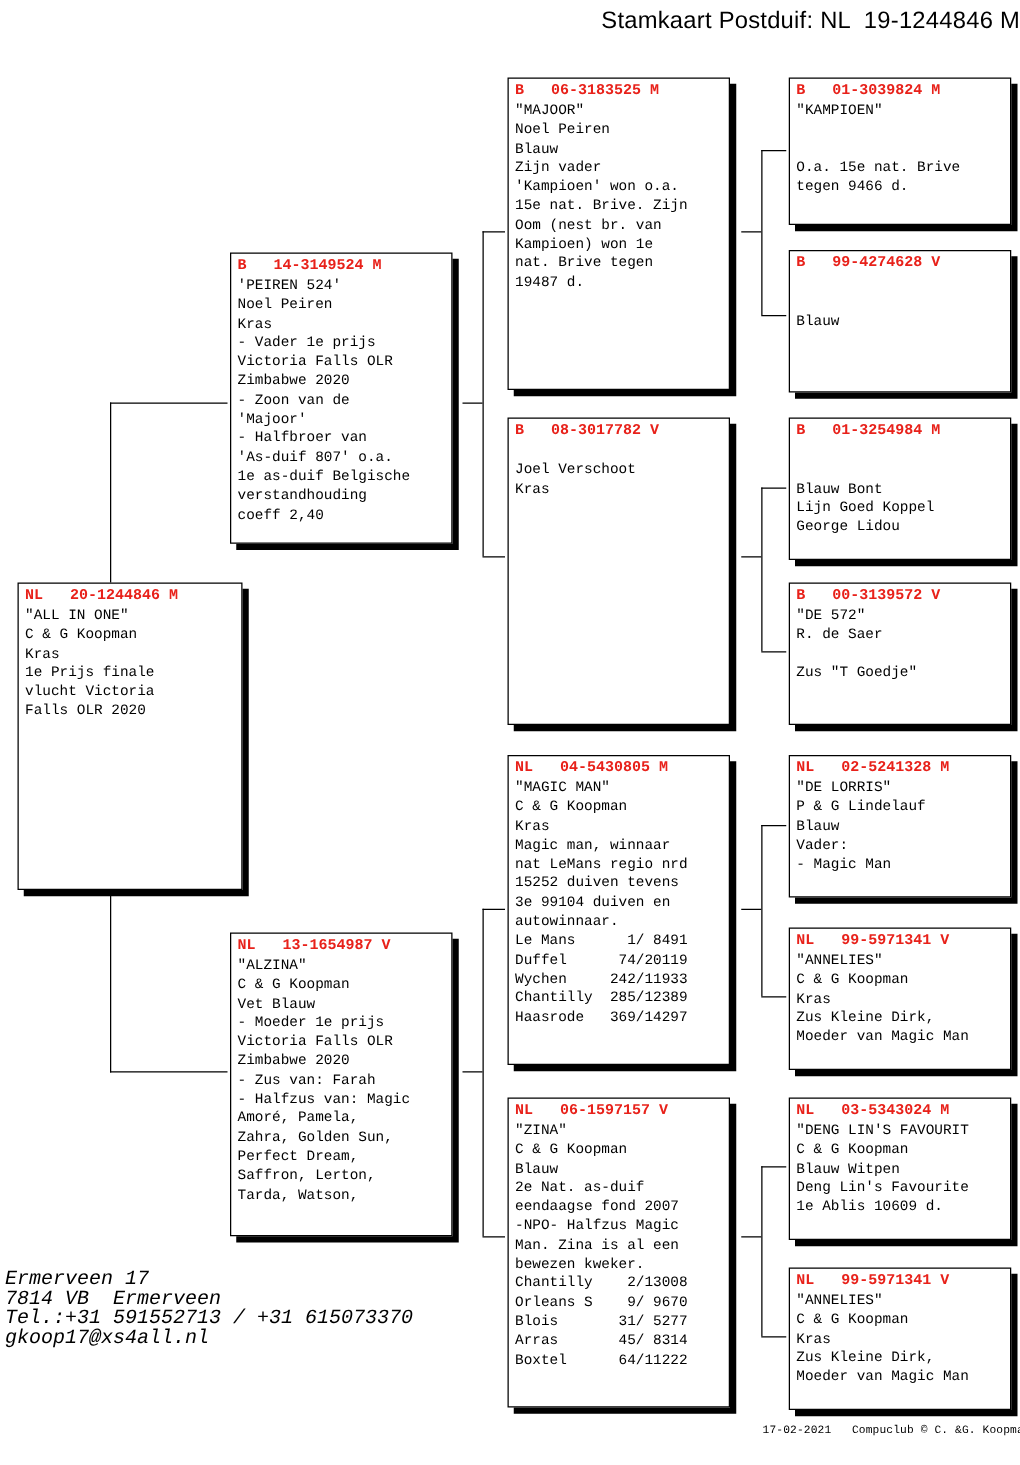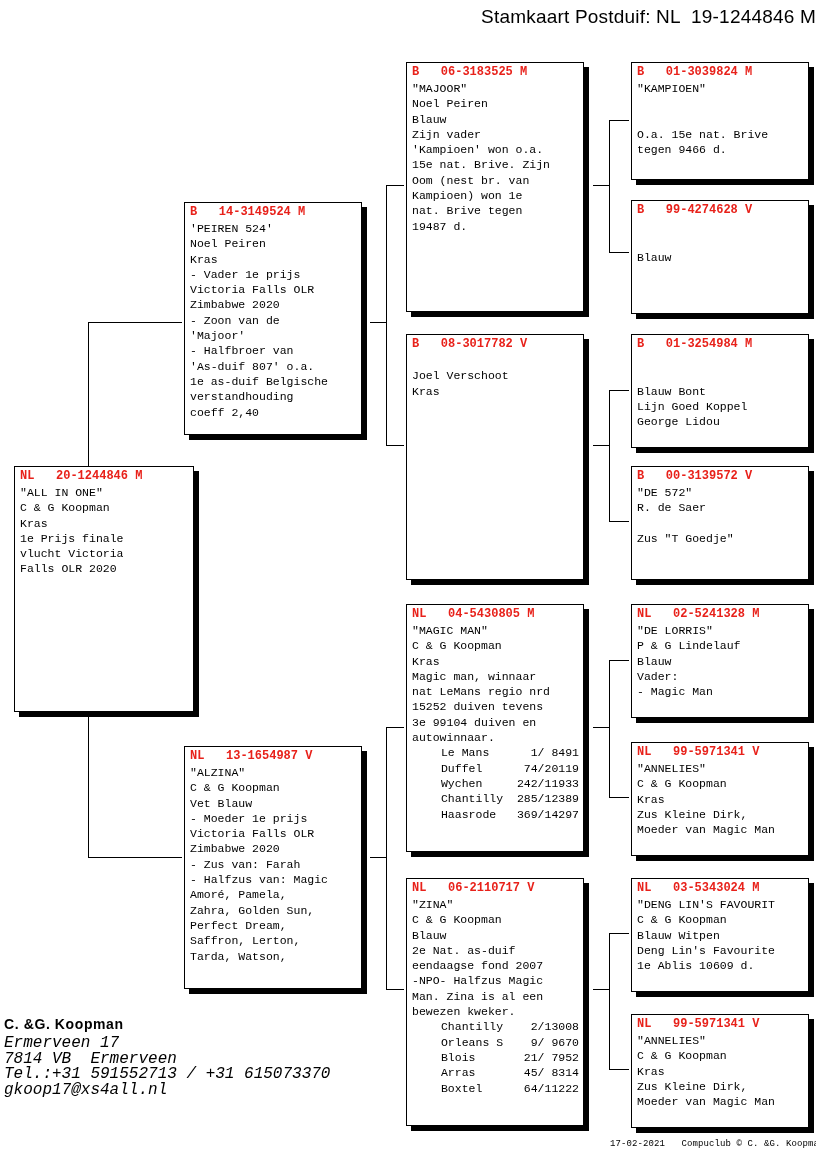--- a/index.html
+++ b/index.html
@@ -48,21 +48,20 @@
     color: #000000;
     font-size: 11.5px;
     line-height: 15.3px;
     white-space: pre;
     letter-spacing: 0px;
     margin-top: 2px;
   }
   .box .body .rrow {
     display: block;
     white-space: pre;
-    text-align: right;
   }
 
   
   .ln {
     position: absolute;
     background: #000000;
   }
   .lnh { height: 1px; }
   .lnv { width: 1px; }
 
@@ -209,30 +208,30 @@
 Kras
 Magic man, winnaar
 nat LeMans regio nrd
 15252 duiven tevens
 3e 99104 duiven en
 autowinnaar.</div>
   <div class="body" style="margin-top:0;"><span class="rrow">Le Mans      1/ 8491</span><span class="rrow">Duffel      74/20119</span><span class="rrow">Wychen     242/11933</span><span class="rrow">Chantilly  285/12389</span><span class="rrow">Haasrode   369/14297</span></div>
 </div>
 
 <div class="box" style="left:406px; top:878px; width:178px; height:248px;">
-  <div class="hdr">NL   06-2110717 V</div>
+  <div class="hdr">NL   06-1597157 V</div>
   <div class="body">"ZINA"
 C &amp; G Koopman
 Blauw
 2e Nat. as-duif
 eendaagse fond 2007
 -NPO- Halfzus Magic
 Man. Zina is al een
 bewezen kweker.</div>
-  <div class="body" style="margin-top:0;"><span class="rrow">Chantilly    2/13008</span><span class="rrow">Orleans S    9/ 9670</span><span class="rrow">Blois       21/ 7952</span><span class="rrow">Arras       45/ 8314</span><span class="rrow">Boxtel      64/11222</span></div>
+  <div class="body" style="margin-top:0;"><span class="rrow">Chantilly    2/13008</span><span class="rrow">Orleans S    9/ 9670</span><span class="rrow">Blois       31/ 5277</span><span class="rrow">Arras       45/ 8314</span><span class="rrow">Boxtel      64/11222</span></div>
 </div>
 
 <div class="box" style="left:631px; top:62px; width:178px; height:118px;">
   <div class="hdr">B   01-3039824 M</div>
   <div class="body">"KAMPIOEN"
 
 
 O.a. 15e nat. Brive
 tegen 9466 d.</div>
 </div>
@@ -291,20 +290,19 @@
 <div class="box" style="left:631px; top:1014px; width:178px; height:114px;">
   <div class="hdr">NL   99-5971341 V</div>
   <div class="body">"ANNELIES"
 C &amp; G Koopman
 Kras
 Zus Kleine Dirk,
 Moeder van Magic Man</div>
 </div>
 
 <div id="owner-block">
-  <div id="owner-name">C. &amp;G. Koopman</div>
   <div id="owner-lines">Ermerveen 17
 7814 VB  Ermerveen
 Tel.:+31 591552713 / +31 615073370
 gkoop17@xs4all.nl</div>
 </div>
 
 <div id="credit-line">17-02-2021   Compuclub © C. &amp;G. Koopman</div>
 
 </body></html>

